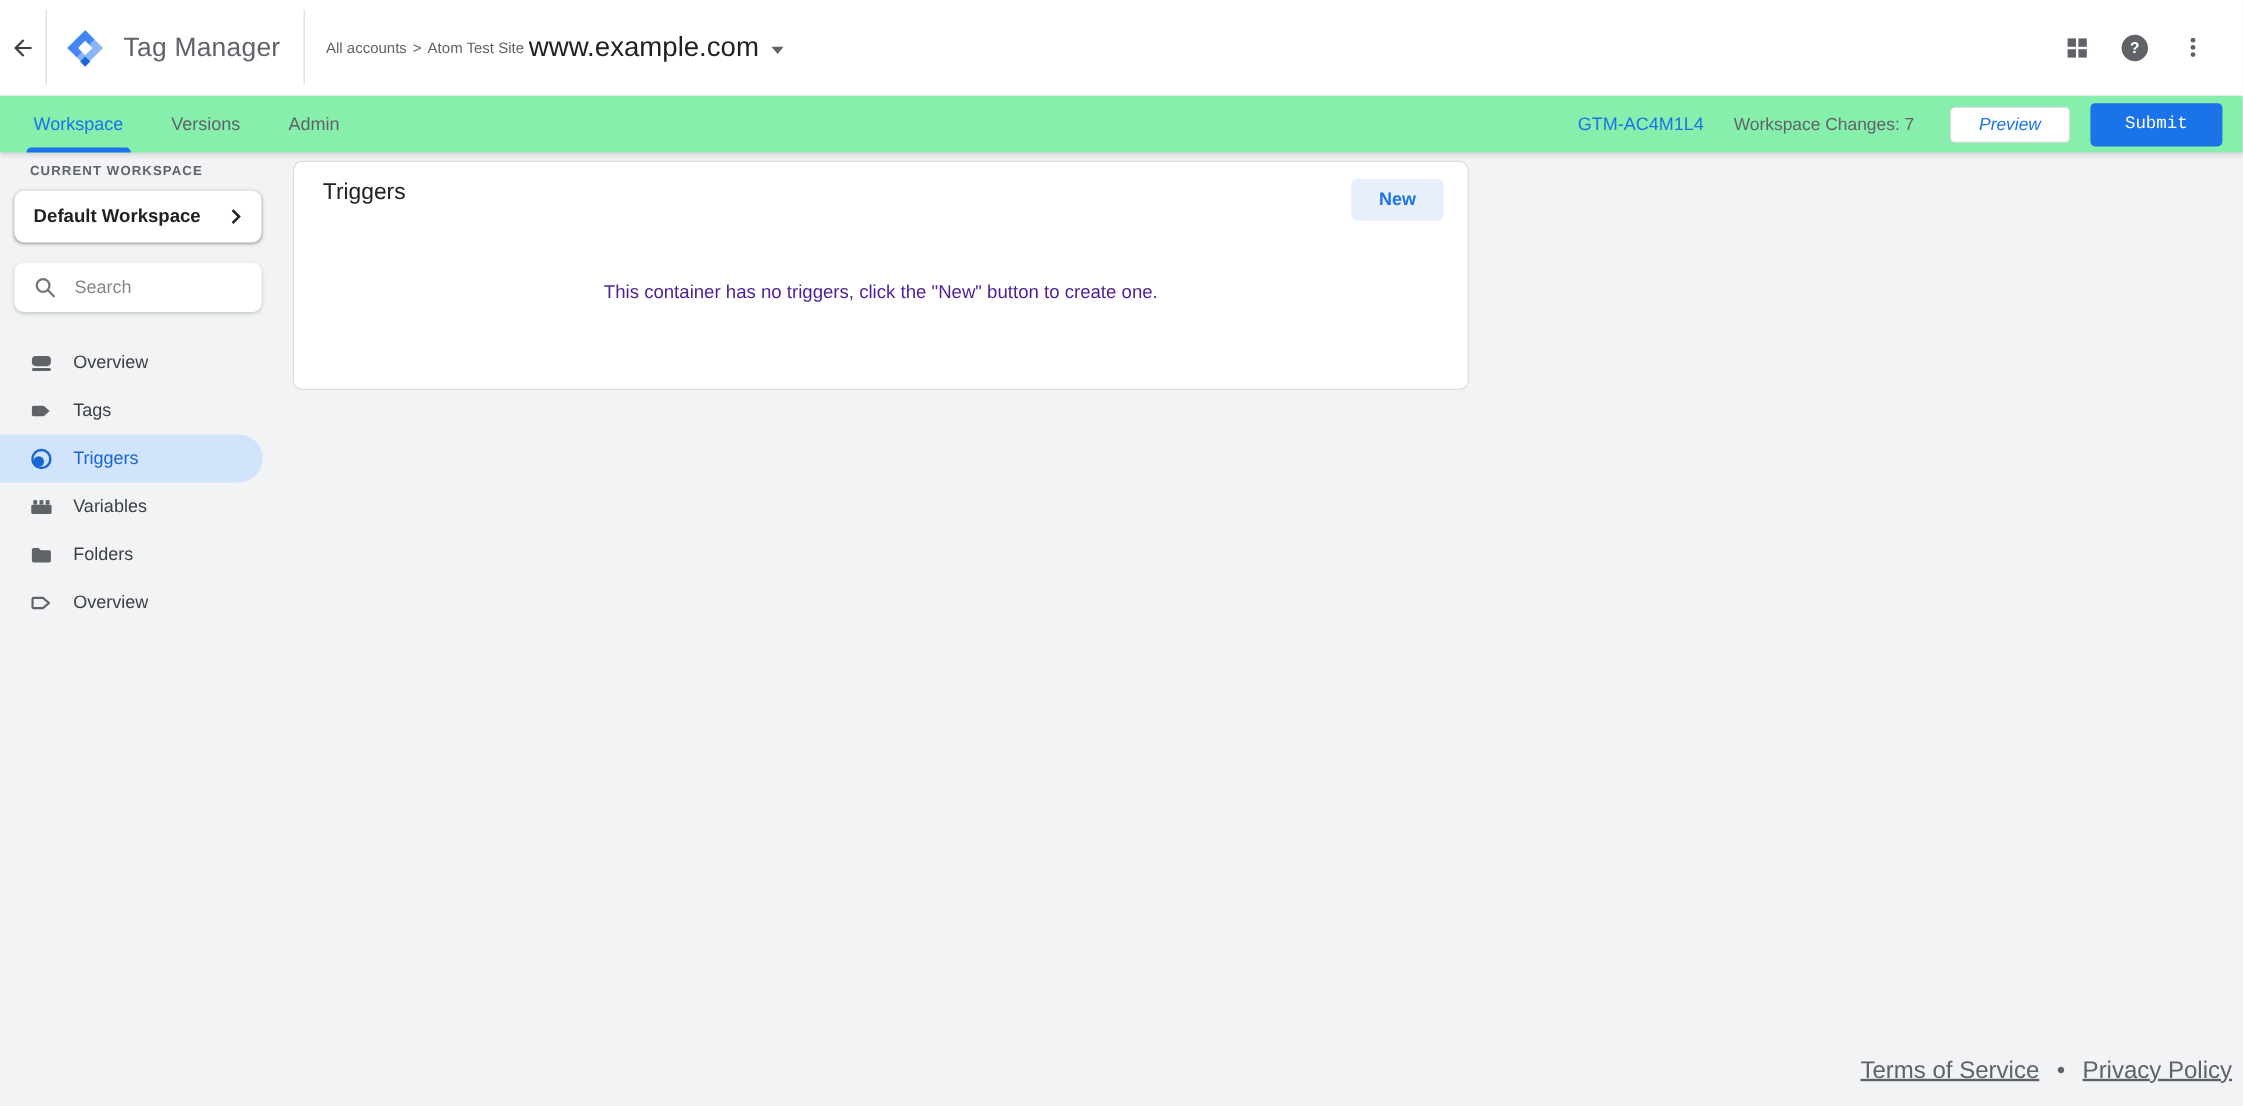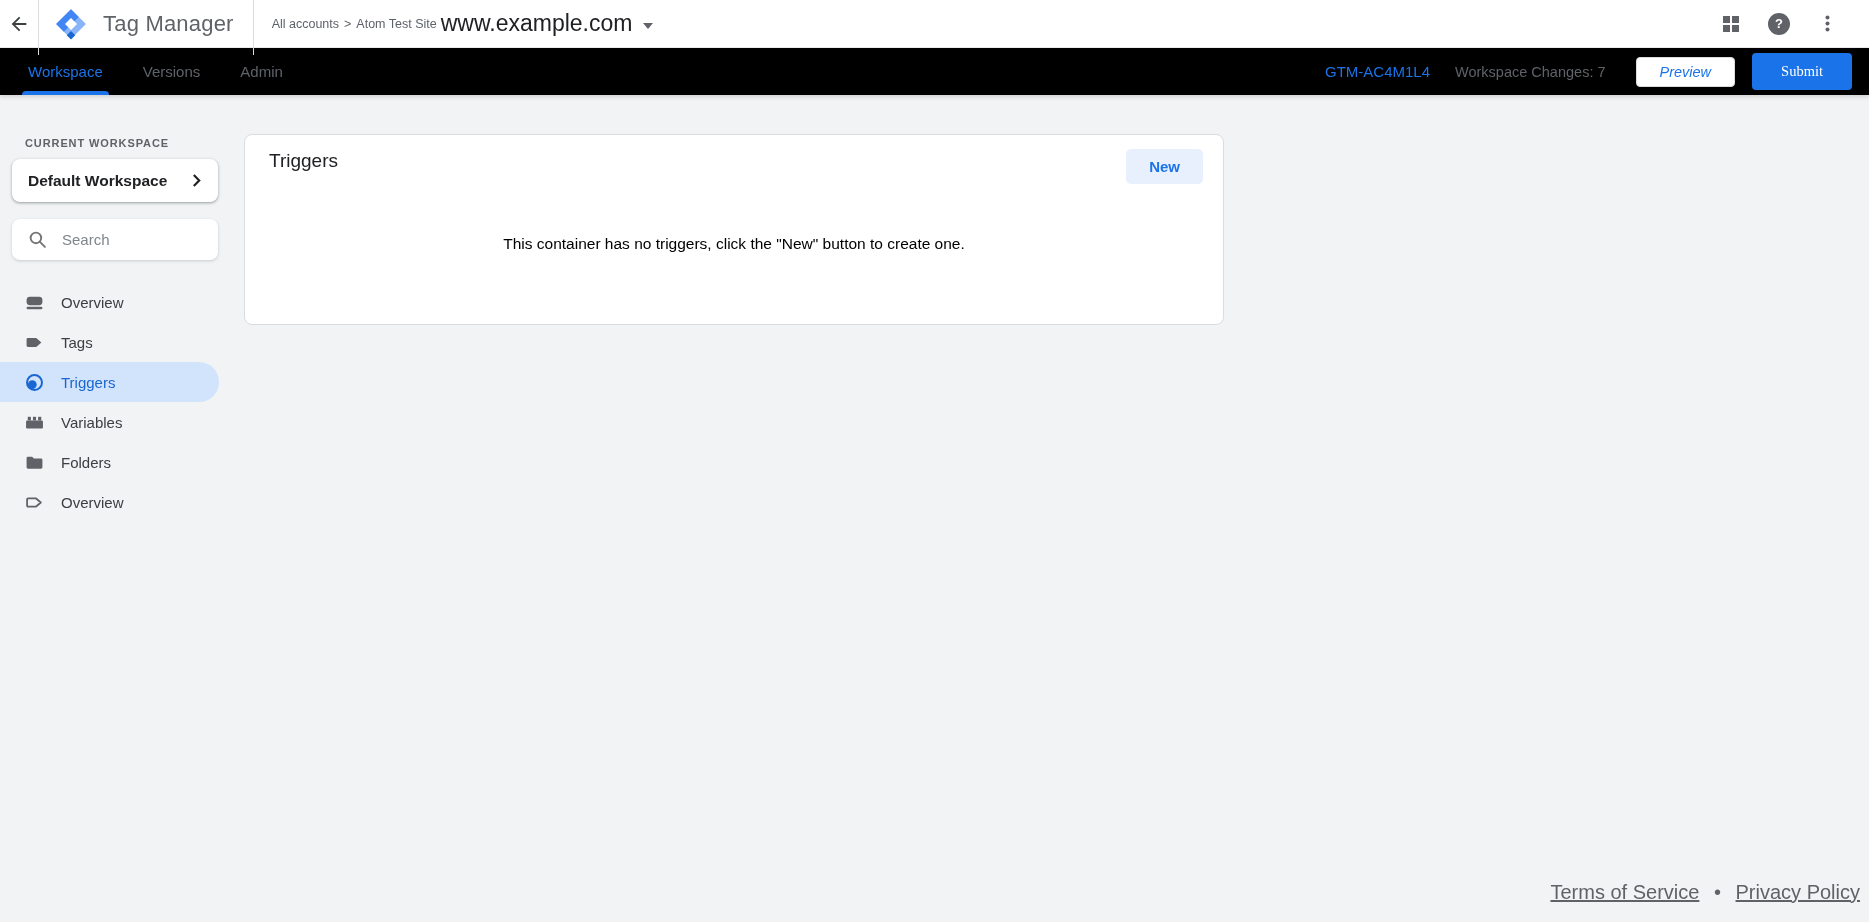--- a/index.html
+++ b/index.html
@@ -1,21 +1,21 @@
 <!DOCTYPE html>
 <html><head>
 <meta charset="utf-8">
 <style>
   * { margin:0; padding:0; box-sizing:border-box; }
   html,body { width:1869px; height:922px; overflow:hidden; }
   body { font-family:"Liberation Sans", sans-serif; background:#f1f3f4; color:#202124; }
   .app { position:relative; width:1869px; height:922px; }
 
   
-  .header { height:48px; background:#fff; border-bottom:1px solid #e8eaed;
+  .header { height:80px; background:#fff; border-bottom:1px solid #e8eaed;
             display:flex; align-items:center; position:relative; z-index:10; }
   .back-btn { width:38px; height:63px; display:flex; align-items:center; justify-content:center;
               background:none; border:none; cursor:pointer; }
   .vdiv { width:1px; height:63px; background:#dadce0; flex:none; }
   .brand { display:flex; align-items:center; gap:15px; padding:0 19px 0 15px; cursor:pointer; }
   .brand-name { font-size:22px; color:#5f6368; letter-spacing:.2px; white-space:nowrap; }
   .crumb-block { display:flex; flex-direction:row; justify-content:center; gap:4px; padding-left:18px; }
   .breadcrumb { font-size:12.5px; color:#5f6368; display:flex; align-items:center; }
   .breadcrumb a { color:#5f6368; text-decoration:none; cursor:pointer; }
   .bc-sep { margin:0 5px; }
@@ -23,36 +23,36 @@
   .domain-name { font-size:23px; color:#202124; }
   .caret-down { width:0; height:0; border-left:5px solid transparent; border-right:5px solid transparent;
                 border-top:6px solid #5f6368; margin-top:4px; }
   .header-actions { margin-left:auto; display:flex; align-items:center; gap:8px; padding-right:22px; }
   .icon-btn { width:40px; height:40px; display:flex; align-items:center; justify-content:center;
               background:none; border:none; border-radius:50%; cursor:pointer; }
   .help-badge { width:22px; height:22px; border-radius:50%; background:#5f6368; color:#fff;
                 font-size:13px; font-weight:700; display:flex; align-items:center; justify-content:center; }
 
   
-  .tabbar { height:47px; background:#000000; display:flex; align-items:center; padding:0 17px 0 26px;
+  .tabbar { height:47px; background:#86efac; display:flex; align-items:center; padding:0 17px 0 26px;
             position:relative; z-index:9; box-shadow:0 2px 4px rgba(60,64,67,.18); }
   .tabs { display:flex; align-items:stretch; height:100%; gap:36px; }
   .tab { position:relative; display:flex; align-items:center; font-size:15px; font-weight:500;
          color:#5f6368; cursor:pointer; padding:0 2px; }
   .tab.active { color:#1a73e8; }
   .tab.active::after { content:""; position:absolute; left:-4px; right:-4px; bottom:0; height:4px;
                        background:#1a73e8; border-radius:4px 4px 0 0; }
   .tab-right { margin-left:auto; display:flex; align-items:center; }
   .container-id { font-size:15px; color:#1a73e8; text-decoration:none; cursor:pointer; margin-right:25px; }
   .ws-changes { font-size:14.5px; color:#5f6368; margin-right:30px; }
   .btn-preview { background:#fff; border:1px solid #dadce0; border-radius:4px; color:#1a73e8;
                  font-family:inherit; font-size:14.5px; font-weight:500; padding:6px 23px;
                  cursor:pointer; margin-right:17px;font-style:italic; }
   .btn-submit { background:#1a73e8; border:none; border-radius:4px; color:#fff;
-                font-family:Liberation Serif, serif; font-size:14.5px; font-weight:500; padding:10px 29px; cursor:pointer; }
+                font-family:Liberation Mono, monospace; font-size:14.5px; font-weight:500; padding:10px 29px; cursor:pointer; }
 
   
   .sidebar { position:absolute; left:0; top:112px; width:228px; bottom:0; }
   .ws-label { margin:25px 0 10px 25px; font-size:11px; font-weight:700; letter-spacing:.9px; color:#5f6368; }
   .ws-card { margin:0 10px 17px 12px; height:43px; background:#fff; border-radius:8px;
              box-shadow:0 1px 2px rgba(60,64,67,.3), 0 1px 3px 1px rgba(60,64,67,.15);
              display:flex; align-items:center; padding:0 15px 0 16px; cursor:pointer; }
   .ws-name { flex:1; font-size:15.5px; font-weight:600; color:#202124; }
   .search-card { margin:0 10px 0 12px; height:41px; background:#fff; border-radius:8px;
                  box-shadow:0 1px 3px rgba(60,64,67,.22); display:flex; align-items:center; }
@@ -67,21 +67,21 @@
   .nav-item .nav-ic { width:19px; height:19px; display:flex; align-items:center; justify-content:center; flex:none; }
   .nav-item.selected { background:#d2e3fc; color:#1967d2; font-weight:500; }
 
   
   .card { position:absolute; left:244px; top:134px; width:980px; height:191px; background:#fff;
           border:1px solid #dadce0; border-radius:8px; }
   .card-title { position:absolute; left:24px; top:15px; font-size:19px; color:#202124; font-weight:400; }
   .btn-new { position:absolute; right:20px; top:14px; background:#e8f0fe; border:none; border-radius:5px;
              color:#1a73e8; font-family:inherit; font-size:15px; font-weight:600; padding:9px 23px; cursor:pointer; }
   .empty-msg { position:absolute; left:0; right:0; top:100px; text-align:center;
-               font-size:15.5px; color:#000000; }
+               font-size:15.5px; color:#4c1d95; }
 
   
   .footer { position:absolute; left:0; right:0; top:881px; text-align:right; font-size:20px; color:#5f6368; }
   .f-link { color:#5f6368; text-decoration:underline; cursor:pointer; margin:0 9px; }
 </style>
 </head>
 <body>
 
 <div class="app">
 

